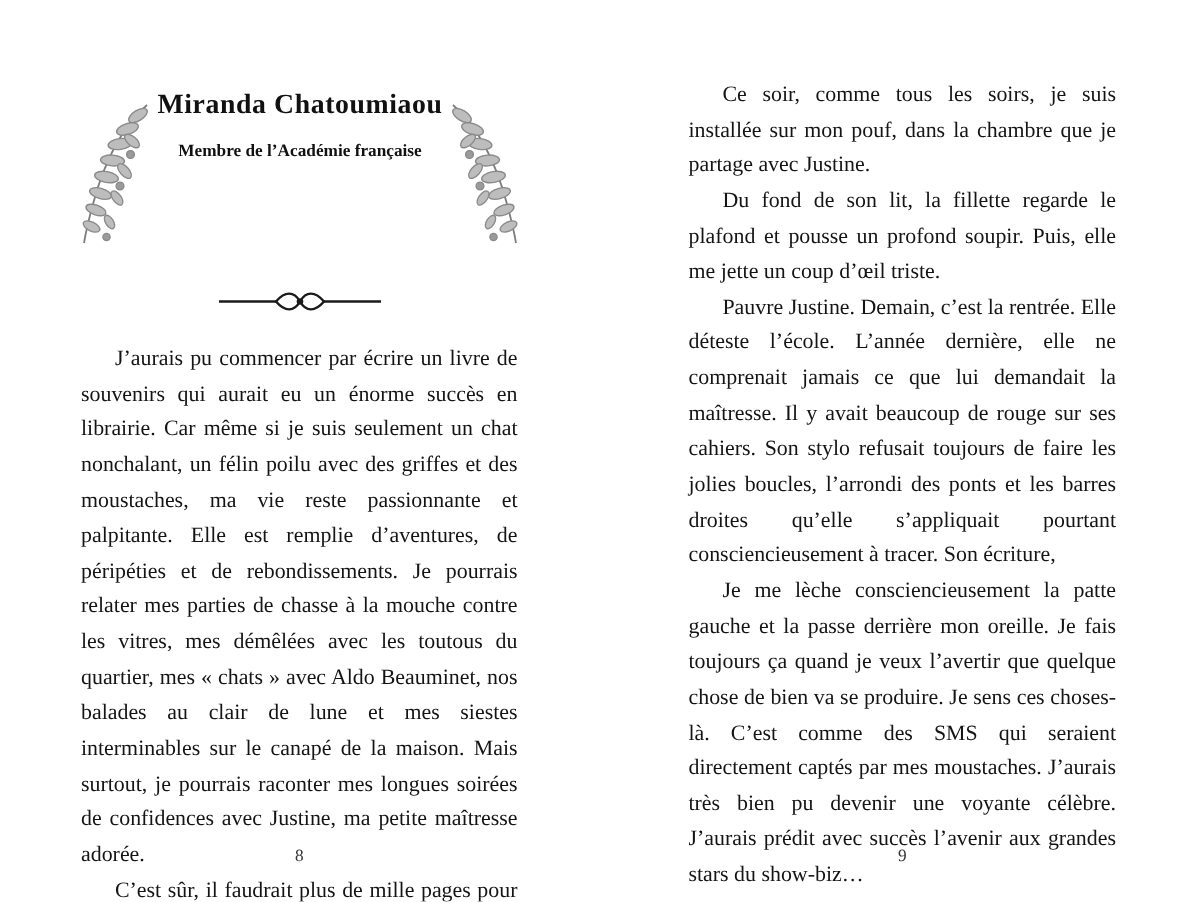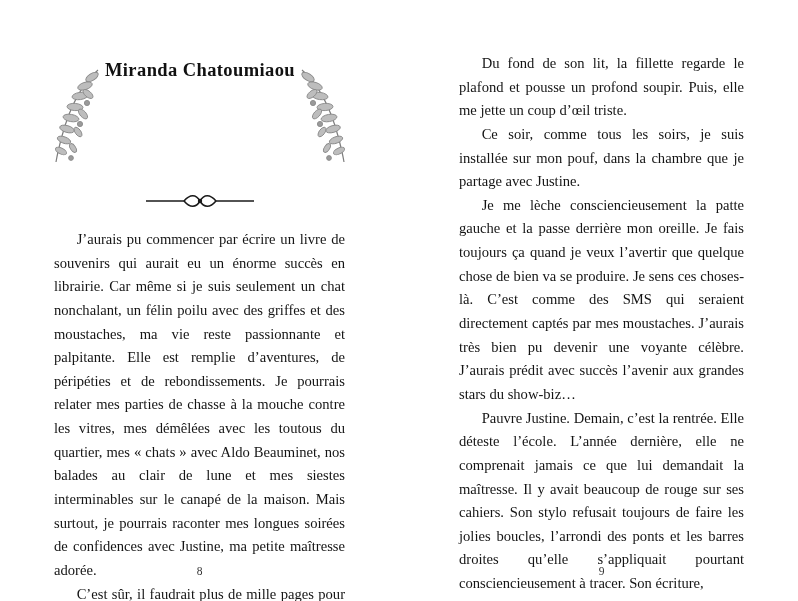--- a/index.html
+++ b/index.html
@@ -151,20 +151,21 @@
           <ellipse cx="41" cy="48" rx="6" ry="3" transform="rotate(48 41 48)"></ellipse>
           <ellipse cx="36" cy="66" rx="5.5" ry="2.8" transform="rotate(54 36 66)"></ellipse>
           <ellipse cx="31" cy="82" rx="5" ry="2.6" transform="rotate(58 31 82)"></ellipse>
           <circle cx="45" cy="37" r="2.6" fill="#9a9a9a"></circle>
           <circle cx="38" cy="58" r="2.6" fill="#9a9a9a"></circle>
           <circle cx="29" cy="92" r="2.4" fill="#9a9a9a"></circle>
         </g>
       </svg>
 
       <div class="title">Miranda Chatoumiaou</div>
+      <div class="member">Membre de l’Académie française</div>
     </div>
 
     <div class="ornament">
       <svg viewBox="0 0 120 18" width="120" height="18">
         <g stroke="#1a1a1a" fill="none" stroke-width="1.6">
           <path d="M6 9 L44 9"></path>
           <path d="M76 9 L114 9"></path>
           <path d="M44 9 C50 2, 56 2, 60 9 C64 16, 70 16, 76 9"></path>
           <path d="M44 9 C50 16, 56 16, 60 9 C64 2, 70 2, 76 9"></path>
         </g>
@@ -177,22 +178,22 @@
       <p>C’est sûr, il faudrait plus de mille pages pour écrire toute ma vie.</p>
     </div>
 
     <div class="folio">8</div>
   </div>
 
   <div class="gutter"></div>
 
   <div class="page page-right">
     <div class="body-text">
+      <p>Ce soir, comme tous les soirs, je suis installée sur mon pouf, dans la chambre que je partage avec Justine.</p>
       <p>Du fond de son lit, la fillette regarde le plafond et pousse un profond soupir. Puis, elle me jette un coup d’œil triste.</p>
-      <p>Ce soir, comme tous les soirs, je suis installée sur mon pouf, dans la chambre que je partage avec Justine.</p>
+      <p>Pauvre Justine. Demain, c’est la rentrée. Elle déteste l’école. L’année dernière, elle ne comprenait jamais ce que lui demandait la maîtresse. Il y avait beaucoup de rouge sur ses cahiers. Son stylo refusait toujours de faire les jolies boucles, l’arrondi des ponts et les barres droites qu’elle s’appliquait pourtant consciencieusement à tracer. Son écriture,</p>
       <p>Je me lèche consciencieusement la patte gauche et la passe derrière mon oreille. Je fais toujours ça quand je veux l’avertir que quelque chose de bien va se produire. Je sens ces choses-là. C’est comme des SMS qui seraient directement captés par mes moustaches. J’aurais très bien pu devenir une voyante célèbre. J’aurais prédit avec succès l’avenir aux grandes stars du show-biz…</p>
-      <p>Pauvre Justine. Demain, c’est la rentrée. Elle déteste l’école. L’année dernière, elle ne comprenait jamais ce que lui demandait la maîtresse. Il y avait beaucoup de rouge sur ses cahiers. Son stylo refusait toujours de faire les jolies boucles, l’arrondi des ponts et les barres droites qu’elle s’appliquait pourtant consciencieusement à tracer. Son écriture,</p>
     </div>
 
     <div class="folio">9</div>
   </div>
 
 </div>
 
 </body></html>

